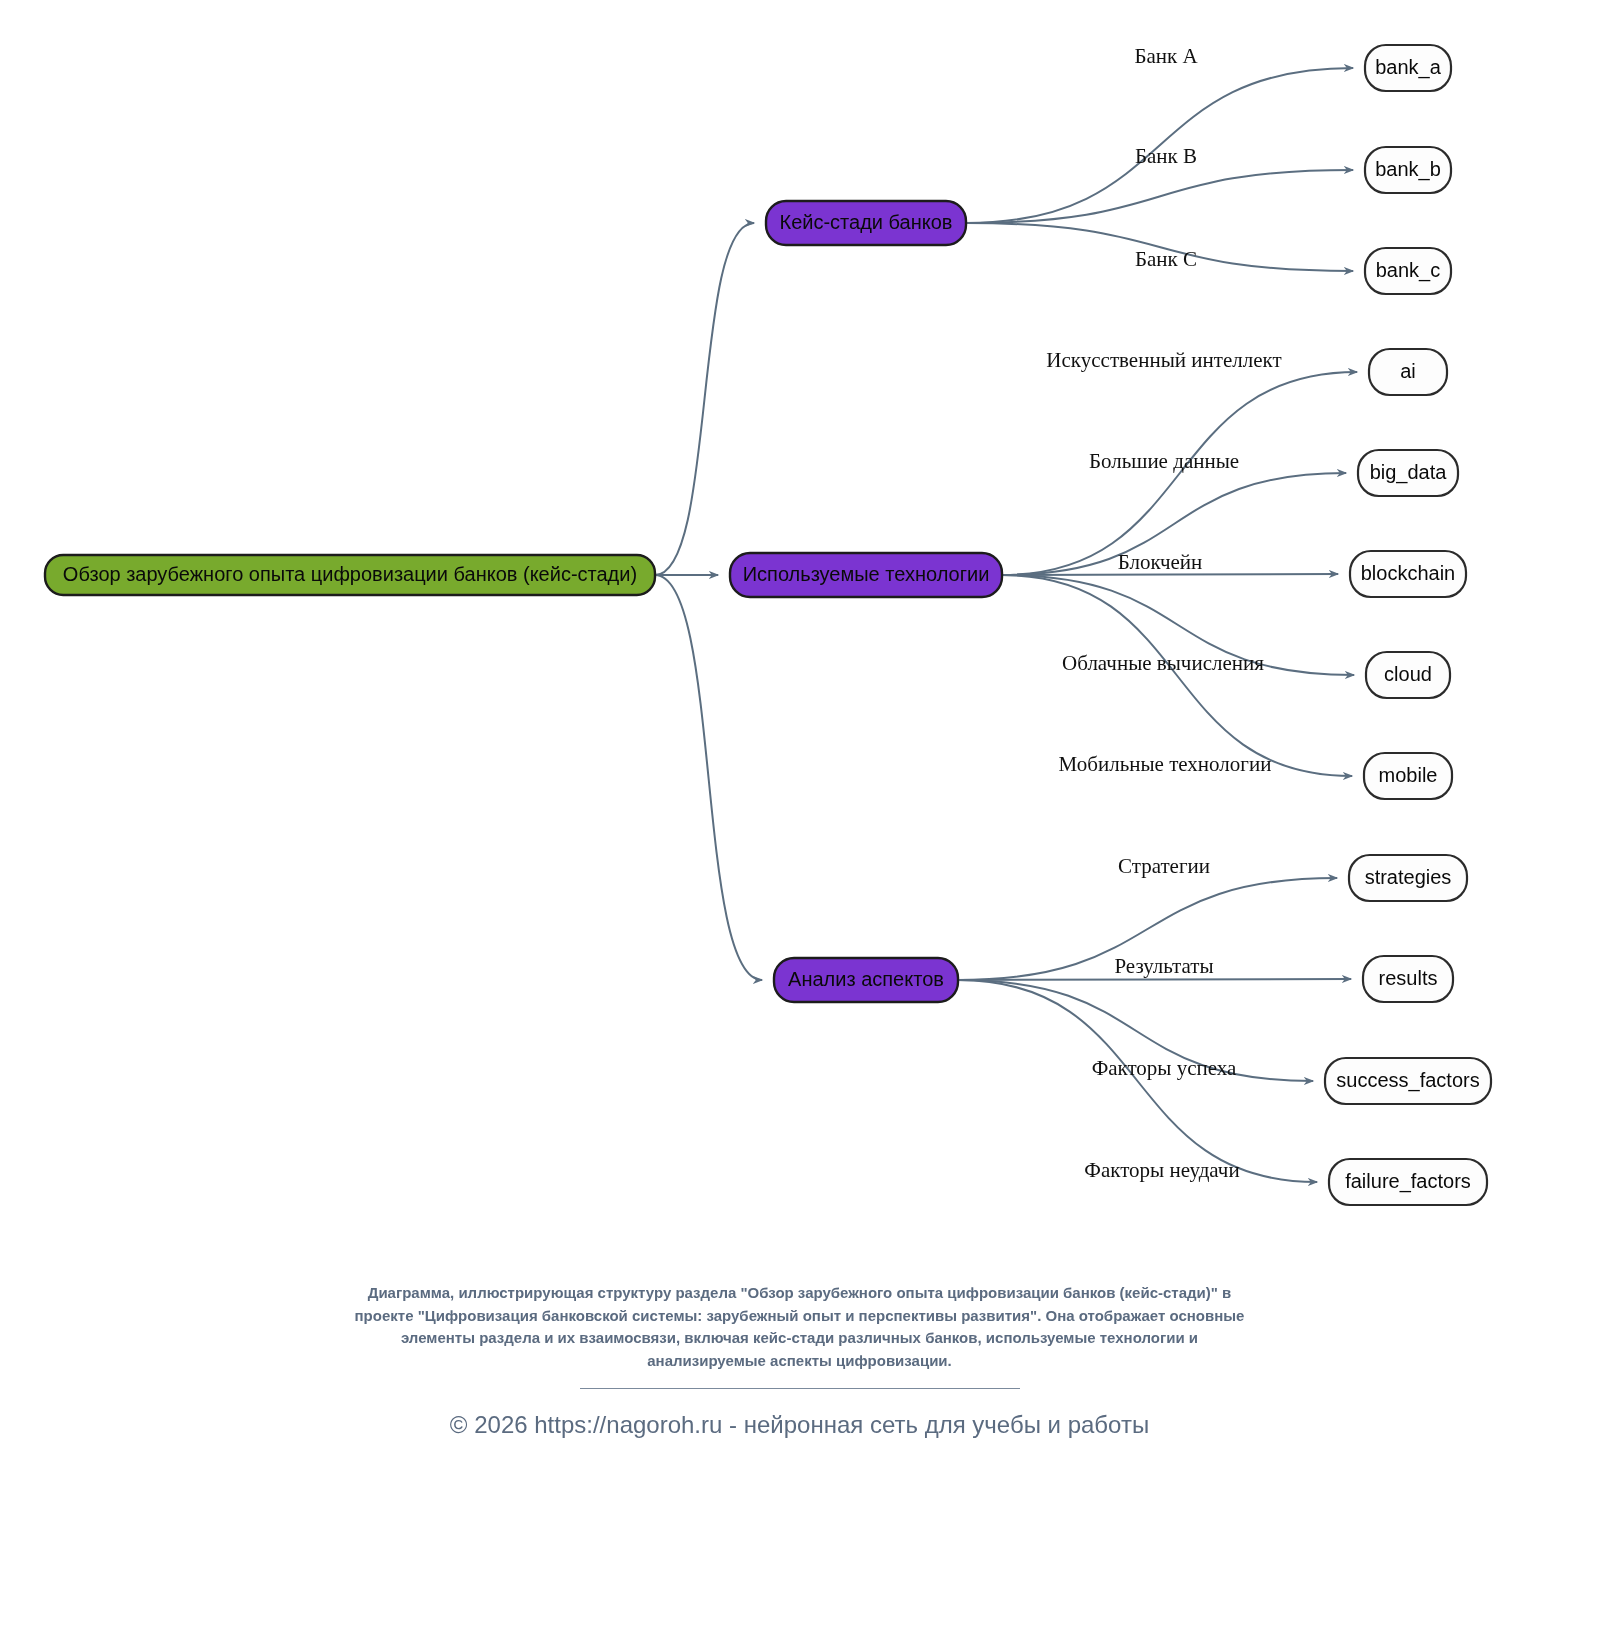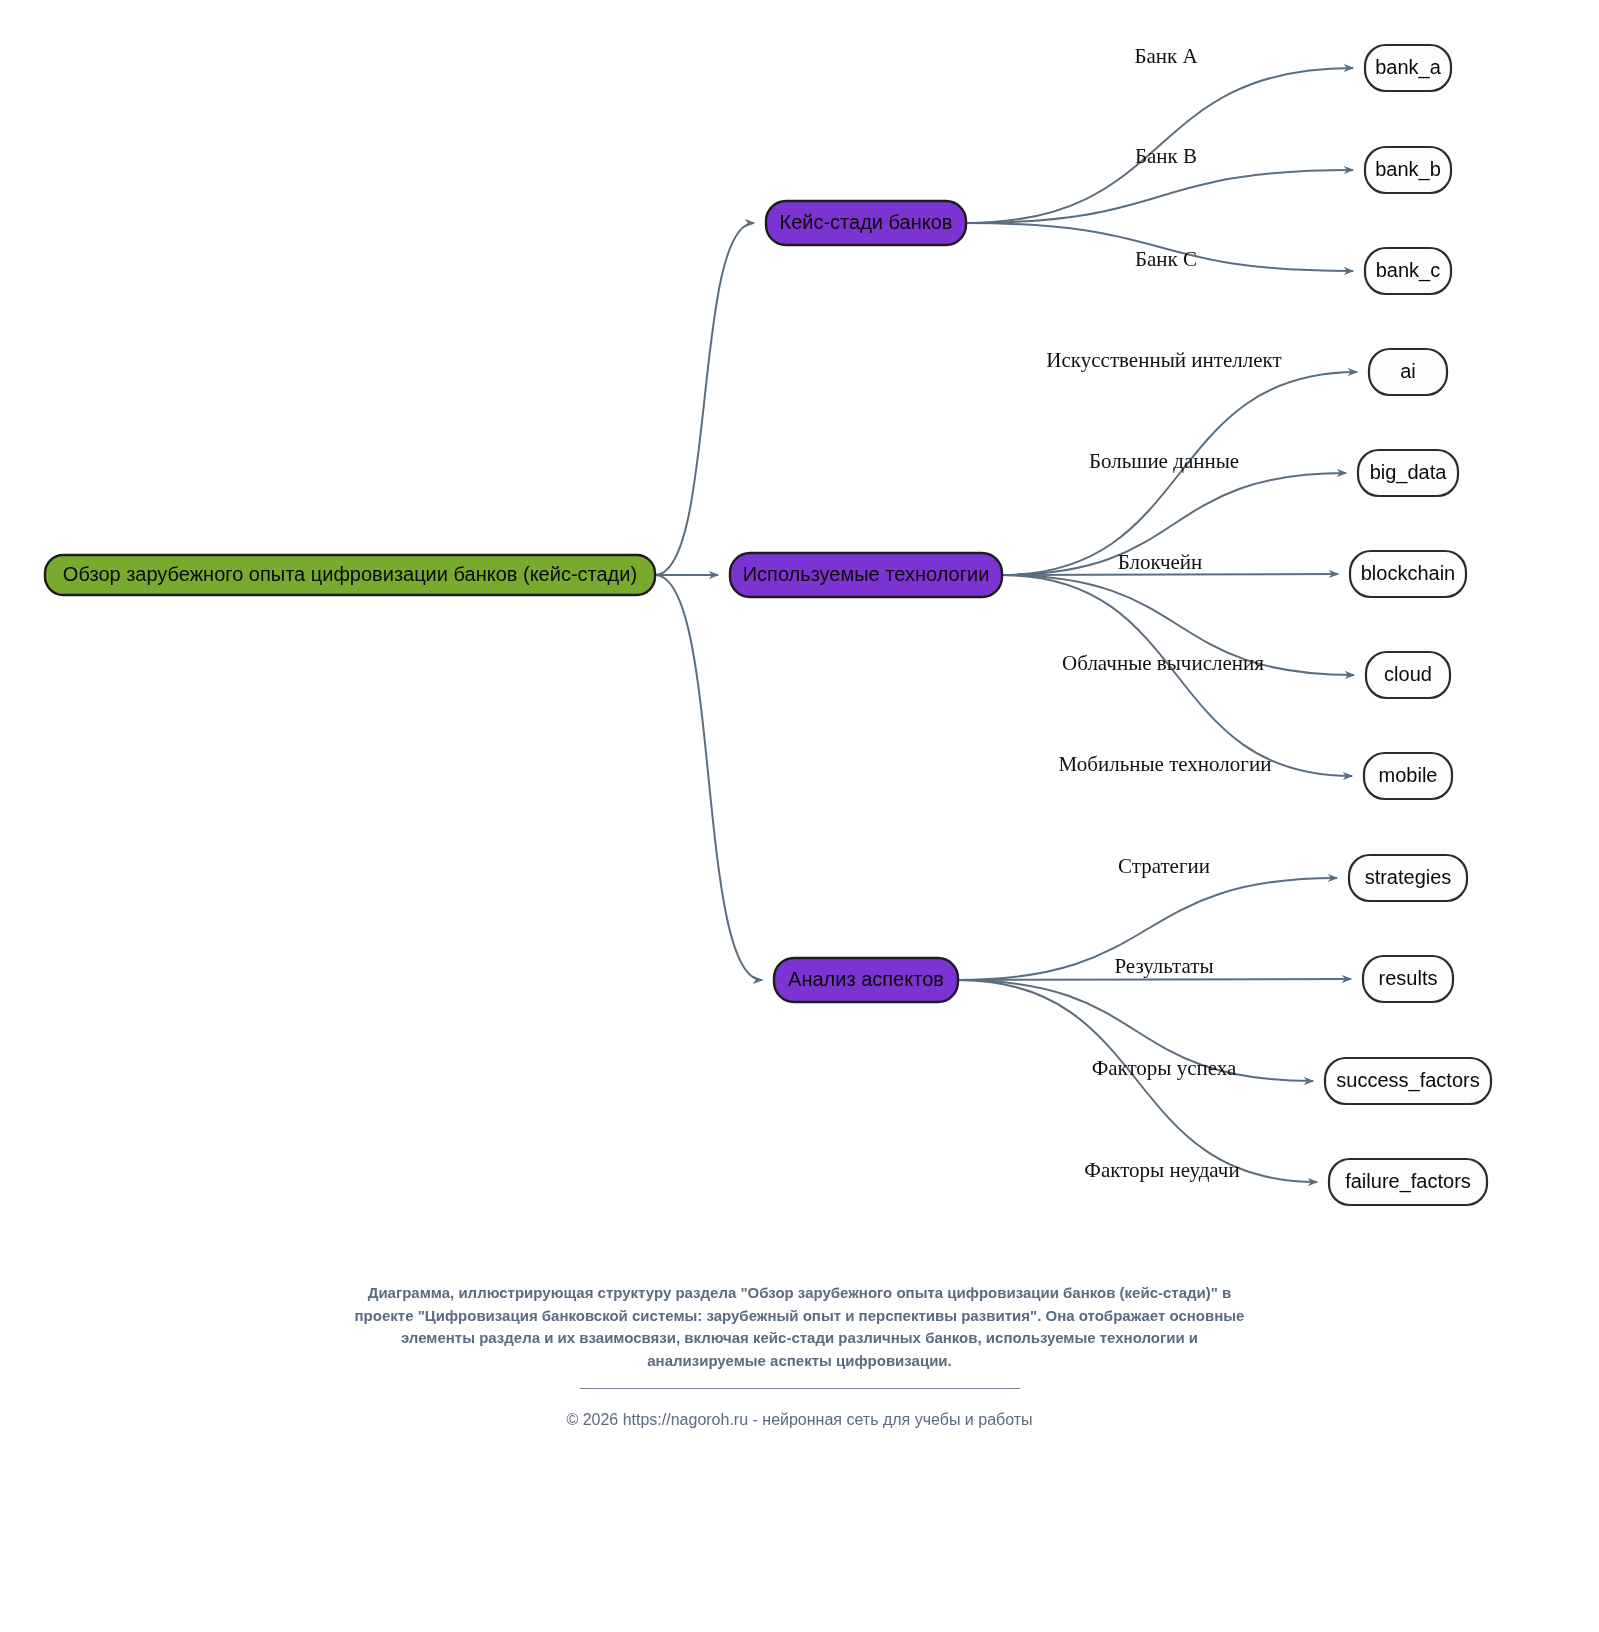--- a/index.html
+++ b/index.html
@@ -49,21 +49,21 @@
     margin:0 auto;
     width:900px;
   }
   .caption-rule{
     width:440px;height:0;
     border-top:1.6px solid #7b8a9c;
     margin:16px auto 0 auto;
   }
   .footer-text{
     font-family:"Liberation Sans", sans-serif;
-    font-size:16px;
+    font-size:24px;
     color:#5b6b80;
     margin-top:22px;
     text-align:center;
   }
 </style>
 </head>
 <body>
 
 <div id="stage">
   <svg id="graph" viewBox="0 0 1599 1632">

